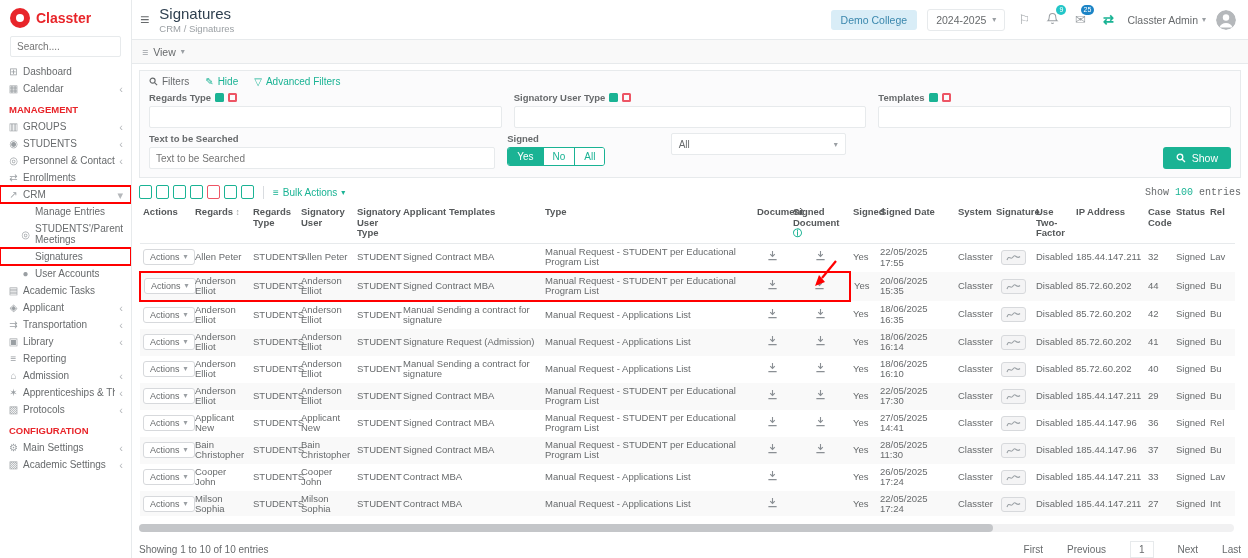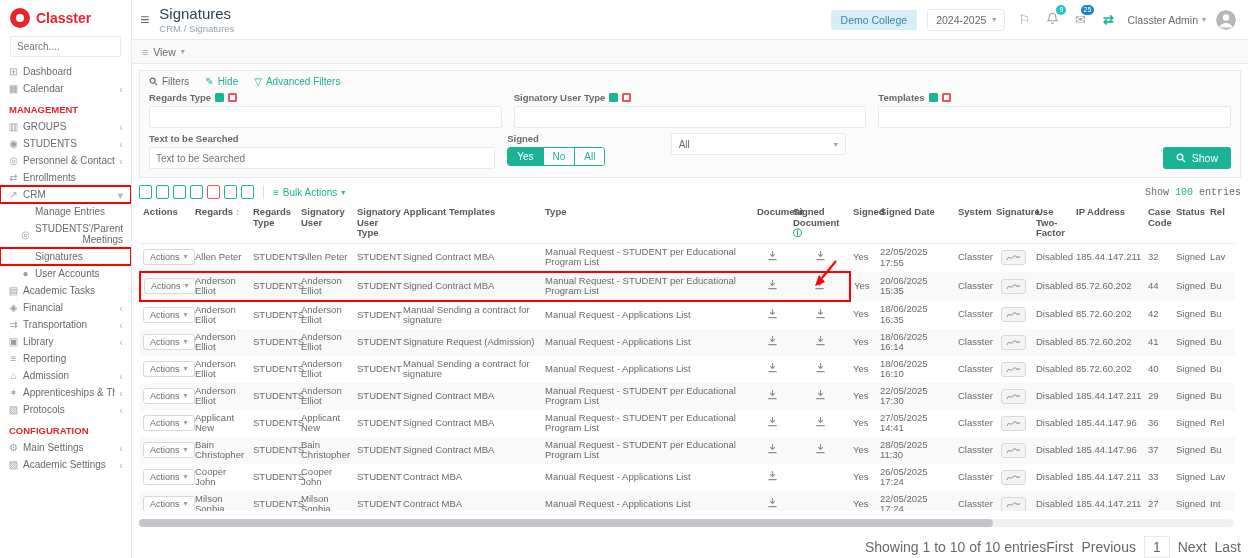--- a/index.html
+++ b/index.html
@@ -15,21 +15,21 @@
   .sidebar { width:132px; flex-shrink:0; border-right:1px solid #e7eaec; background:#fff; overflow:hidden; }
   .logo-row { display:flex; align-items:center; gap:6px; padding:8px 10px 6px; }
   .logo-mark { width:20px; height:20px; border-radius:50%; background:#e8252a; position:relative; flex-shrink:0; }
   .logo-mark::after { content:""; position:absolute; inset:6px; background:#fff; border-radius:50%; }
   .logo-text { color:#e8252a; font-weight:bold; font-size:14px; }
   .side-search { padding:2px 10px 6px; }
   .side-search input { width:100%; height:21px; border:1px solid #e7eaec; border-radius:2px; font-size:10px; padding:0 6px; color:#676a6c; font-family:inherit; }
   .nav-section { color:#e8252a; font-weight:bold; font-size:9.5px; padding:7px 9px 3px; }
   .nav-item { display:flex; align-items:center; gap:4px; padding:3px 8px; font-size:10px; color:#676a6c; cursor:pointer; }
   .nav-item .nav-ico { width:11px; text-align:center; color:#9a9fa3; font-size:10px; flex-shrink:0; }
-  .nav-item .nav-lbl { white-space:nowrap; overflow:hidden;text-align:right; }
+  .nav-item .nav-lbl { white-space:nowrap; overflow:hidden; }
   .nav-item.sub { padding-left:20px; }
   .nav-item.sub .nav-lbl { white-space:normal; line-height:11px; }
   .nav-chev { margin-left:auto; color:#b5b8bb; font-size:11px; line-height:8px; }
   .ann-box { outline:2px solid #ff0000; outline-offset:-1px; }
 
   
   .main { flex:1; min-width:0; display:flex; flex-direction:column; }
   .topbar { height:40px; flex-shrink:0; display:flex; align-items:center; gap:10px; padding:0 12px 0 8px; border-bottom:1px solid #e7eaec; background:#fff; }
   .burger { font-size:16px; color:#676a6c; cursor:pointer; }
   .title-block { margin-right:auto; }
@@ -98,22 +98,22 @@
   .sig-btn { display:inline-flex; align-items:center; justify-content:center; border:1px solid #d7d9dc; border-radius:3px; background:#f4f4f5; padding:2px 4px; cursor:pointer; }
   tr.hl td:nth-child(-n+9) { border-top:2px solid #ff0000; border-bottom:2px solid #ff0000; }
   tr.hl td:first-child { border-left:2px solid #ff0000; }
   tr.hl td:nth-child(9) { border-right:2px solid #ff0000; }
   td.cell-sdoc { position:relative; }
   .ann-arrow { position:absolute; top:-14px; left:22px; z-index:5; }
 
   .hscroll { height:8px; width:1095px; background:#f1f1f2; border-radius:4px; margin-top:8px; position:relative; flex-shrink:0; }
   .hthumb { position:absolute; left:0; top:0; height:8px; width:78%; background:#c4c6c9; border-radius:4px; cursor:pointer; }
 
-  .tfoot { display:flex; justify-content:flex-end; align-items:center; margin-top:9px; font-size:14px; color:#676a6c; }
-  .pager { display:flex; gap:8px; align-items:center; }
+  .tfoot { display:flex; justify-content:space-between; align-items:center; margin-top:9px; font-size:10px; color:#676a6c; }
+  .pager { display:flex; gap:24px; align-items:center; }
   .page-link { cursor:pointer; }
   .page-active { border:1px solid #e7eaec; background:#fff; padding:2px 8px; cursor:pointer; }
 </style>
 </head>
 <body>
 
 <div class="app">
 
   <aside class="sidebar">
     <div class="logo-row">
@@ -173,21 +173,21 @@
         <div class="nav-item sub">
           <span class="nav-ico">●</span>
           <span class="nav-lbl">User Accounts</span>
         </div>
         <div class="nav-item">
           <span class="nav-ico">▤</span>
           <span class="nav-lbl">Academic Tasks</span>
         </div>
         <div class="nav-item">
           <span class="nav-ico">◈</span>
-          <span class="nav-lbl">Financial</span>
+          <span class="nav-lbl">Applicant</span>
           <span class="nav-chev">‹</span>
         </div>
         <div class="nav-item">
           <span class="nav-ico">⇉</span>
           <span class="nav-lbl">Transportation</span>
           <span class="nav-chev">‹</span>
         </div>
         <div class="nav-item">
           <span class="nav-ico">▣</span>
           <span class="nav-lbl">Library</span>

